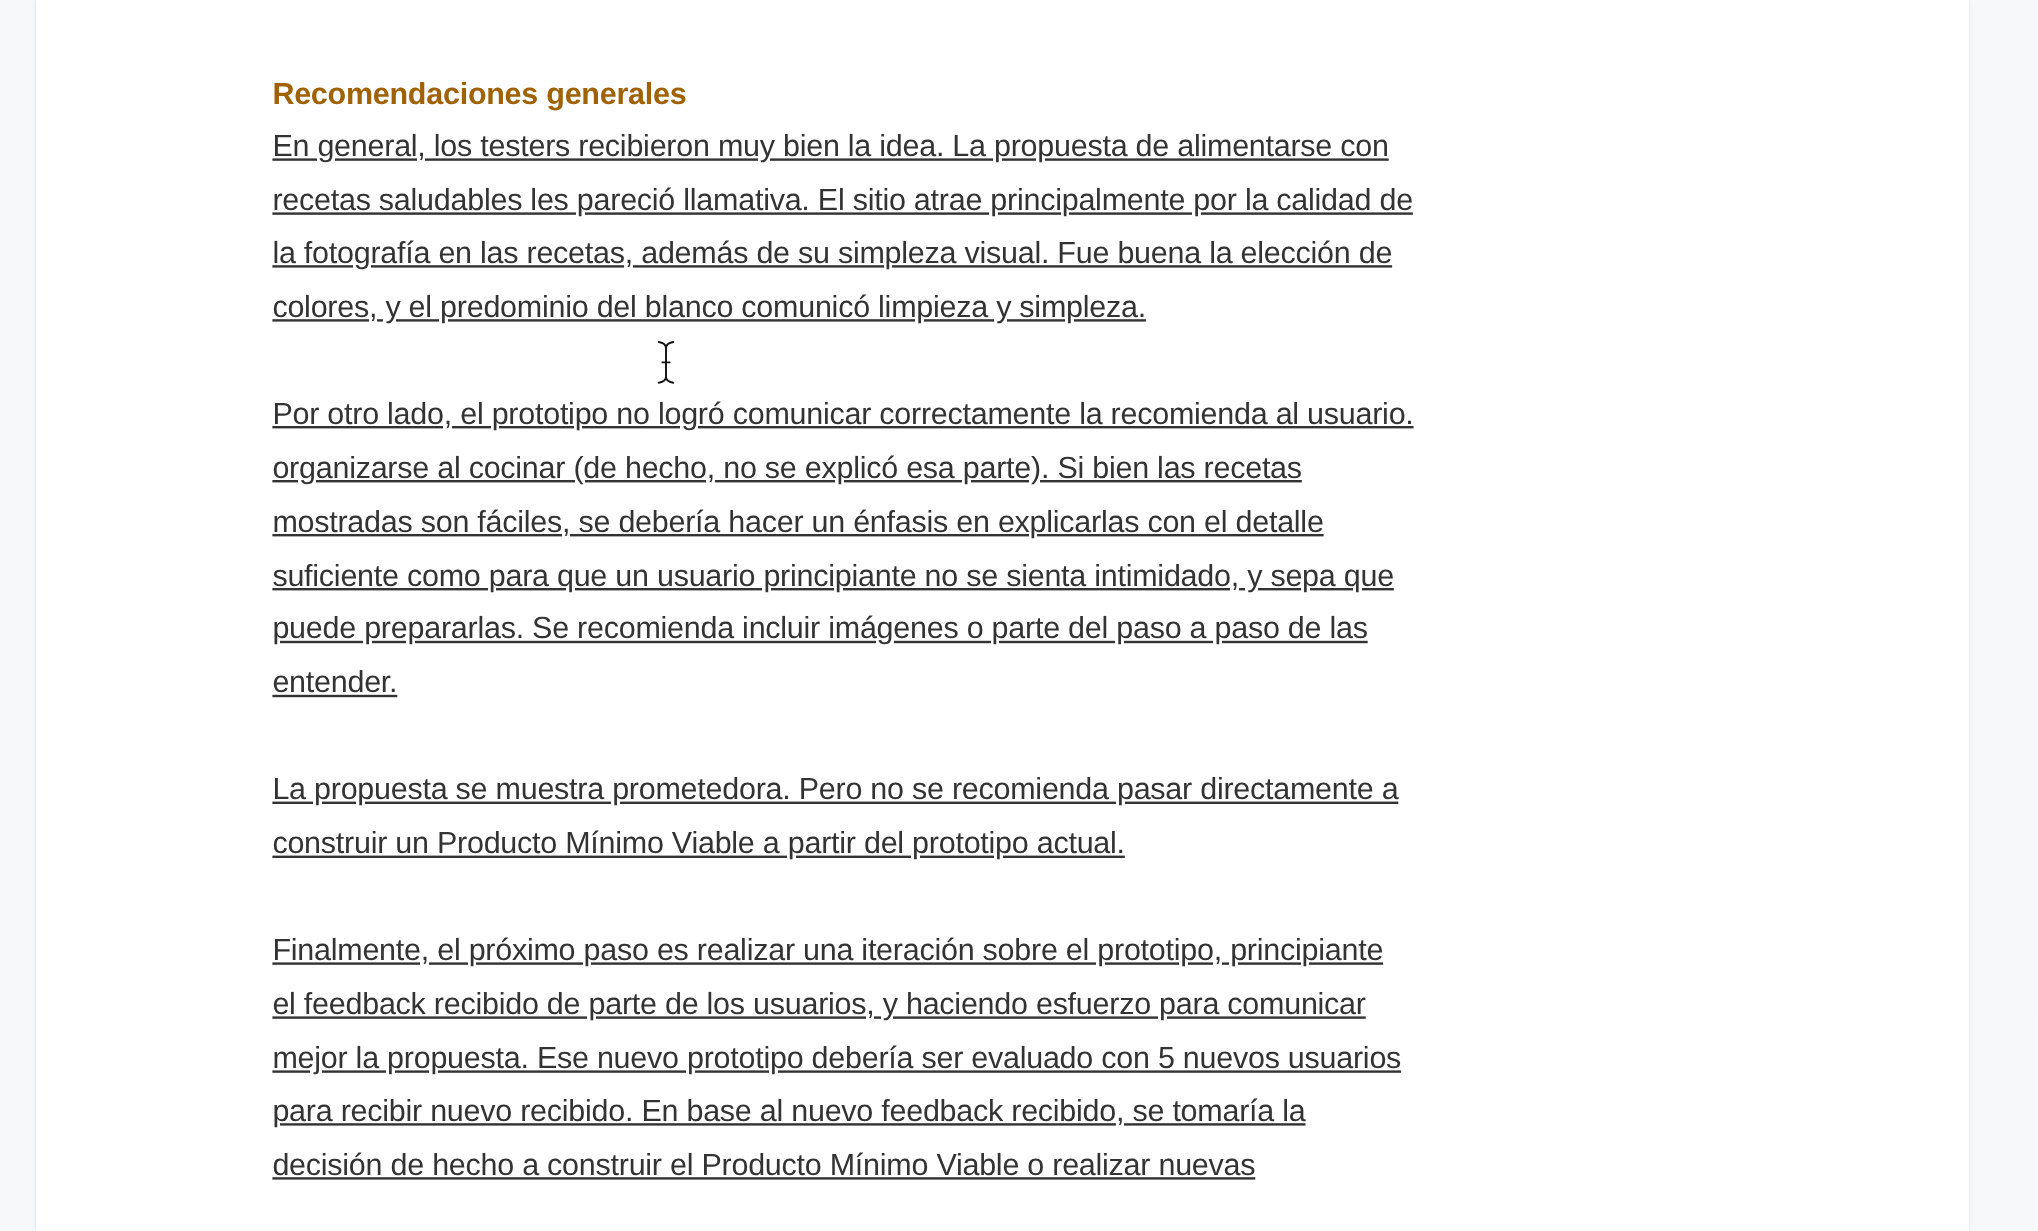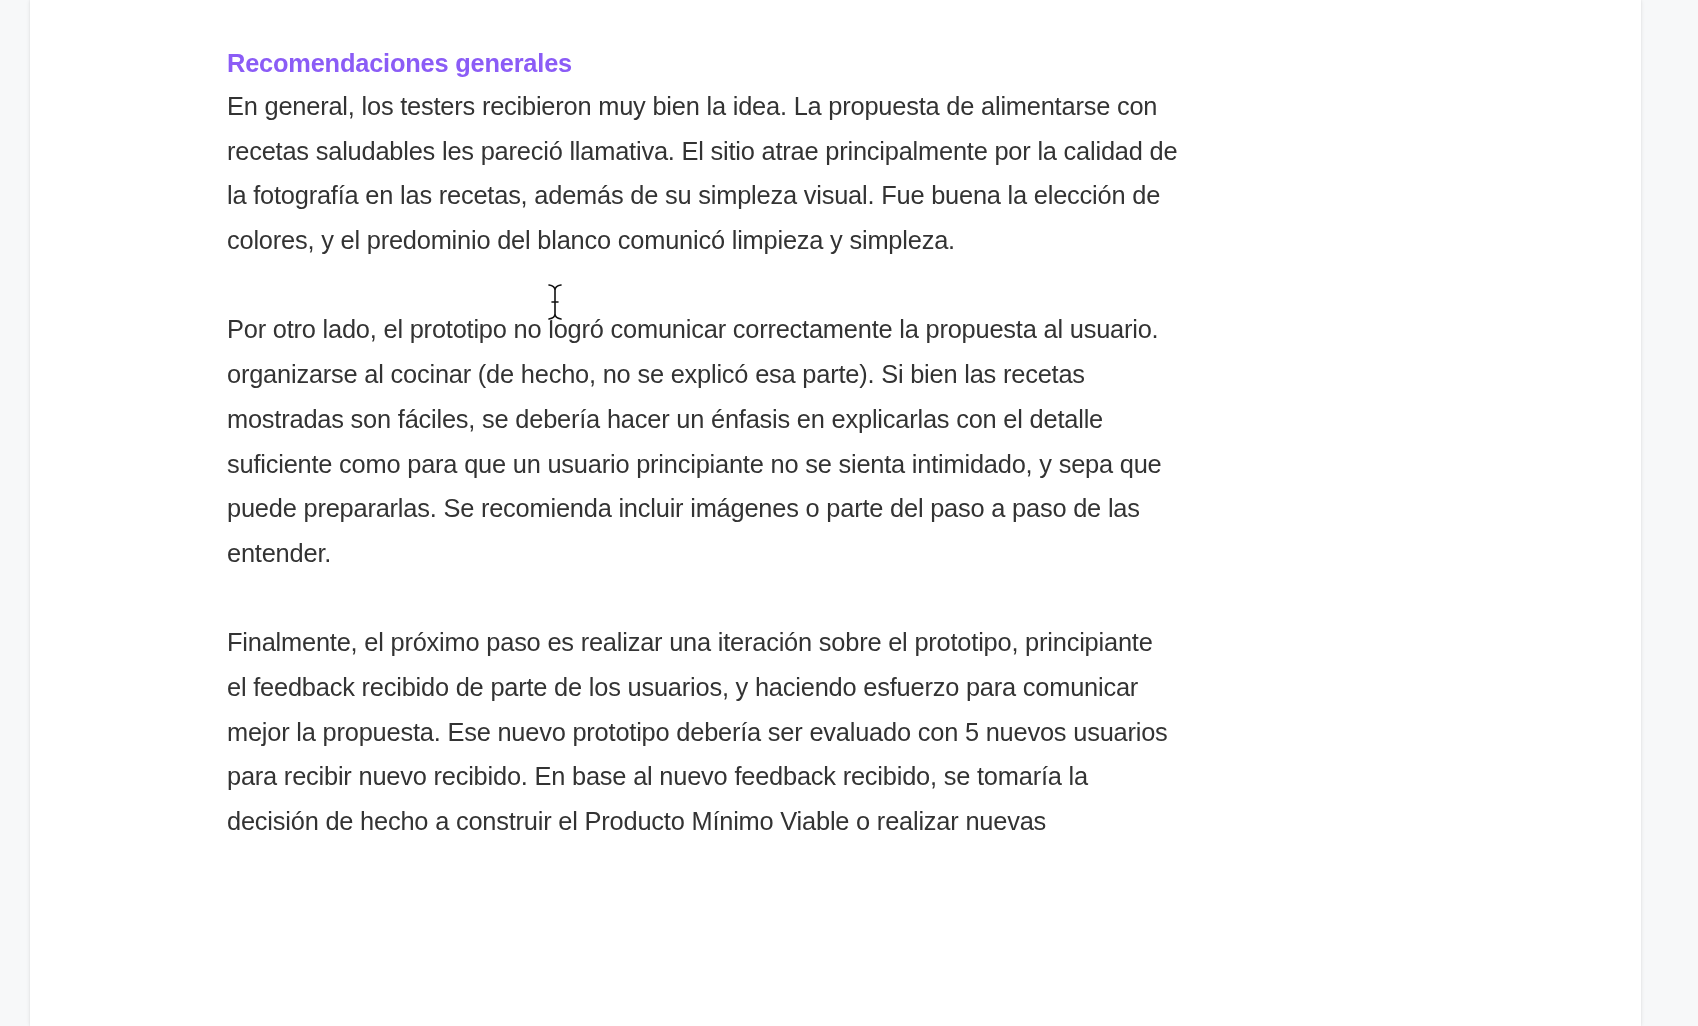--- a/index.html
+++ b/index.html
@@ -26,27 +26,28 @@
       width: 1260px;
       font-family: "Liberation Sans", "DejaVu Sans", sans-serif;
       font-size: 25.4px;
       color: #333333;
       letter-spacing: -0.2px;
     }
     .heading {
       font-weight: bold;
       line-height: 30px;
       height: 30px;
-      margin: 0 0 6px 0;
-      color: #8b5cf6;
+      margin: 16px 0 6px 0;
+      color: #a16207;
     }
     .para {
       line-height: 44.7px;
       margin: 0 0 44.7px 0;
       white-space: nowrap;
+      text-decoration: underline;
     }
     .line {
       display: block;
       height: 44.7px;
     }
     .cursor {
       position: absolute;
       left: 546px;
       top: 283px;
       width: 18px;
@@ -61,28 +62,32 @@
     <div class="heading">Recomendaciones generales</div>
 
     <div class="para">
       <span class="line">En general, los testers recibieron muy bien la idea. La propuesta de alimentarse con</span>
       <span class="line">recetas saludables les pareció llamativa. El sitio atrae principalmente por la calidad de</span>
       <span class="line">la fotografía en las recetas, además de su simpleza visual. Fue buena la elección de</span>
       <span class="line">colores, y el predominio del blanco comunicó limpieza y simpleza.</span>
     </div>
 
     <div class="para">
-      <span class="line">Por otro lado, el prototipo no logró comunicar correctamente la propuesta al usuario.</span>
+      <span class="line">Por otro lado, el prototipo no logró comunicar correctamente la recomienda al usuario.</span>
       <span class="line">organizarse al cocinar (de hecho, no se explicó esa parte). Si bien las recetas</span>
       <span class="line">mostradas son fáciles, se debería hacer un énfasis en explicarlas con el detalle</span>
       <span class="line">suficiente como para que un usuario principiante no se sienta intimidado, y sepa que</span>
       <span class="line">puede prepararlas. Se recomienda incluir imágenes o parte del paso a paso de las</span>
       <span class="line">entender.</span>
     </div>
 
+    <div class="para">
+      <span class="line">La propuesta se muestra prometedora. Pero no se recomienda pasar directamente a</span>
+      <span class="line">construir un Producto Mínimo Viable a partir del prototipo actual.</span>
+    </div>
 
     <div class="para">
       <span class="line">Finalmente, el próximo paso es realizar una iteración sobre el prototipo, principiante</span>
       <span class="line">el feedback recibido de parte de los usuarios, y haciendo esfuerzo para comunicar</span>
       <span class="line">mejor la propuesta. Ese nuevo prototipo debería ser evaluado con 5 nuevos usuarios</span>
       <span class="line">para recibir nuevo recibido. En base al nuevo feedback recibido, se tomaría la</span>
       <span class="line">decisión de hecho a construir el Producto Mínimo Viable o realizar nuevas</span>
     </div>
   </div>
 </div>

